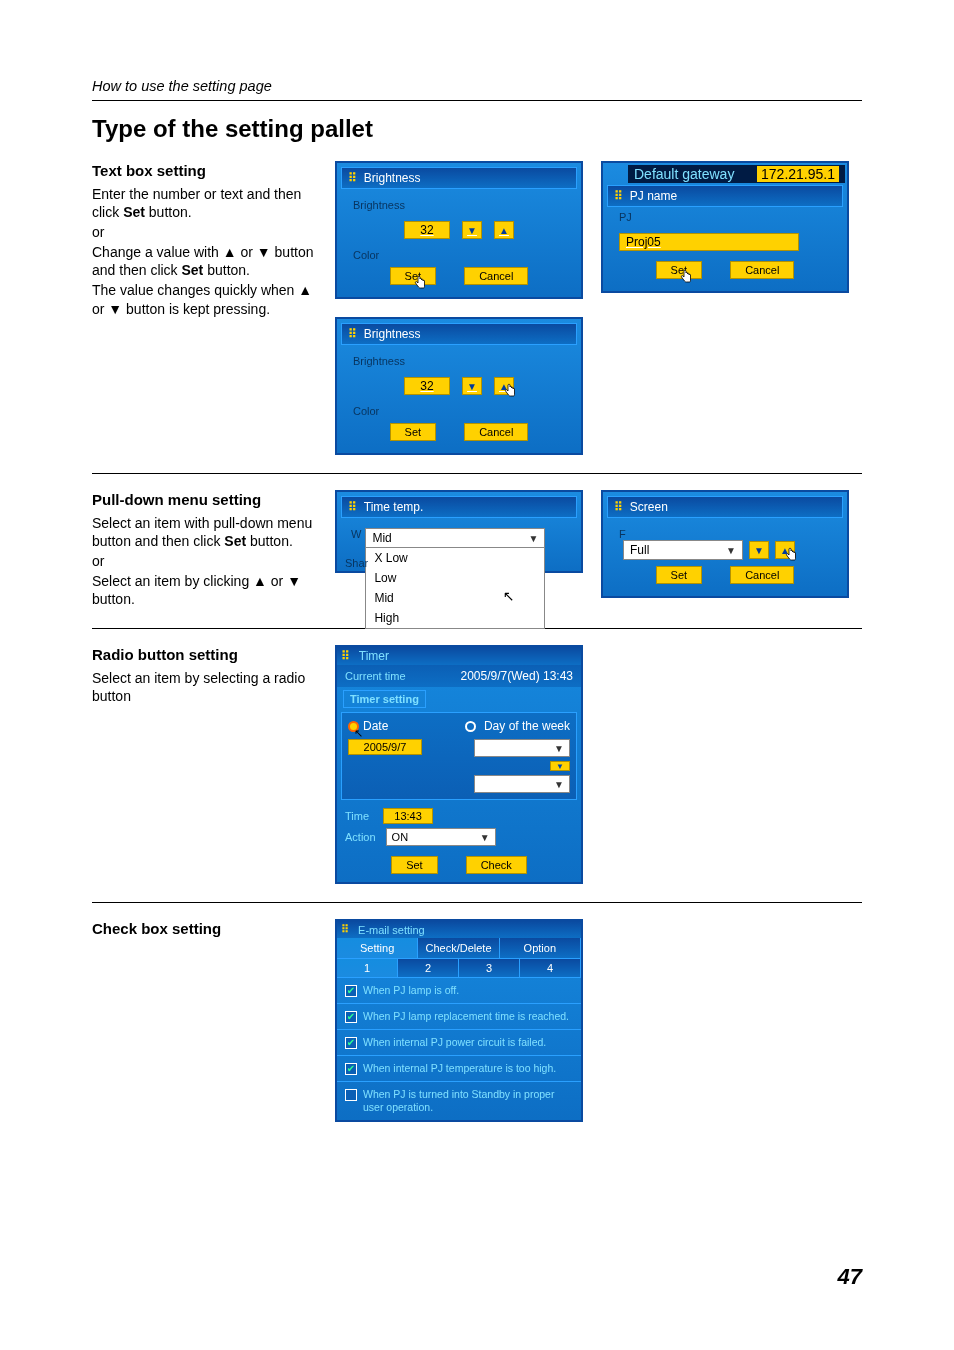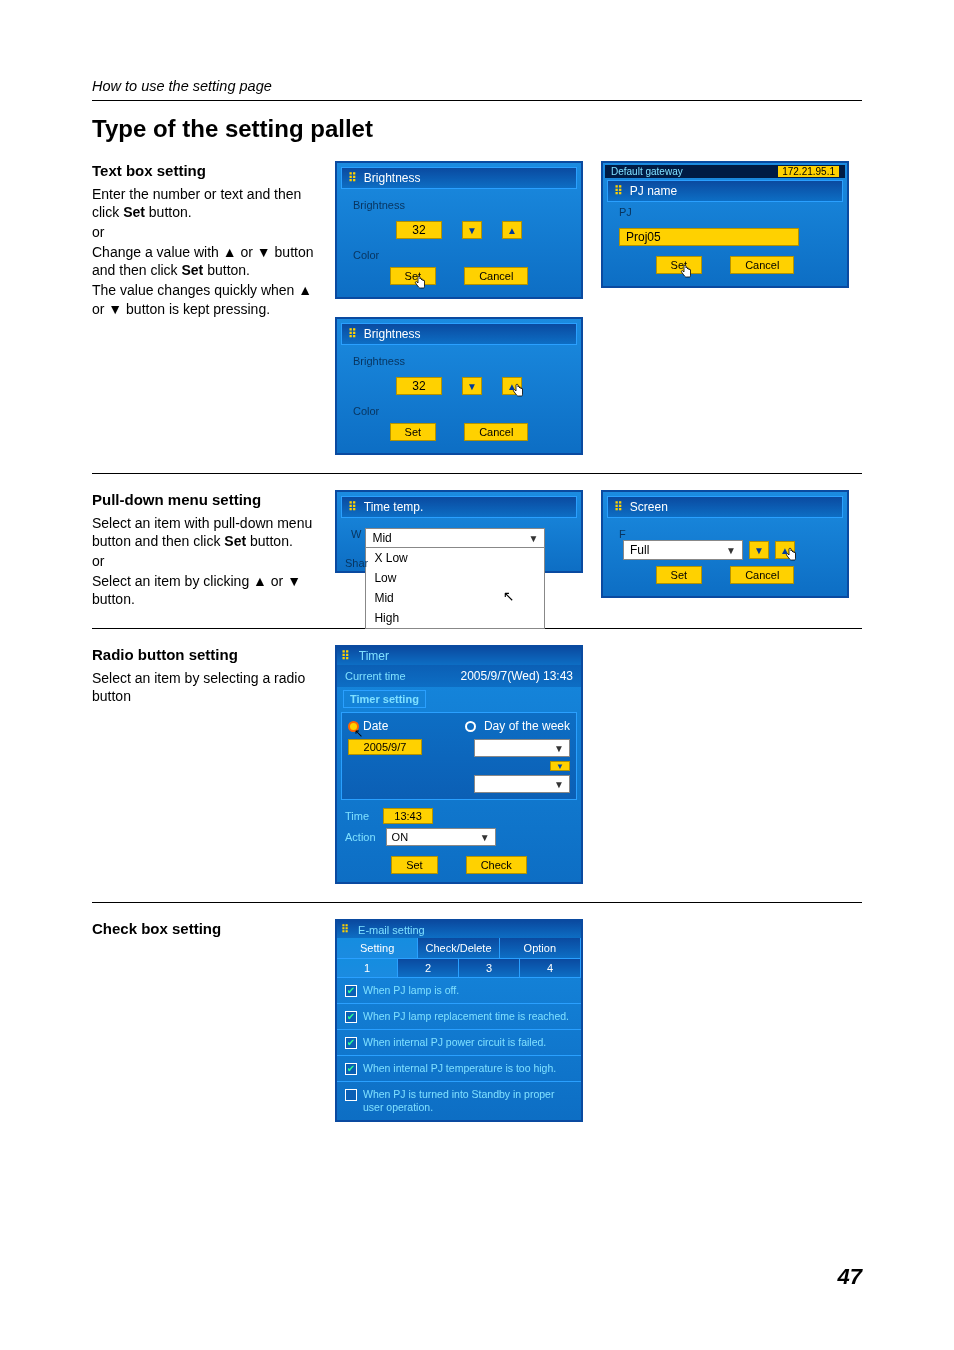--- a/index.html
+++ b/index.html
@@ -68,22 +68,23 @@
     padding:3px 6px;
     margin:2px;
   }
   .dots {
     color:#ffd100;
     letter-spacing:1px;
     font-weight:700;
   }
   .panel-body { padding: 8px 8px 10px 8px; }
   .row-in {
-    display:flex; align-items:center; gap:20px; justify-content:center;
+    display:flex; align-items:center; gap:12px; justify-content:center;
     margin: 10px 0;
+    text-decoration: underline;
   }
   .val-box {
     background:#ffd100; color:#000; border:1px solid #b39200;
     height:18px; width:46px; text-align:center; font-size:12px;
     line-height:16px;
   }
   .arrow-btn {
     width:20px; height:18px; background:#ffd100; border:1px solid #b39200;
     display:flex; align-items:center; justify-content:center; color:#003a9a;
     font-size:10px;
@@ -179,22 +180,22 @@
     font-size:22px;
   }
   .side-label {
     color:#08345f; font-size:11px; padding:0 4px;
   }
   .row-label-left {
     color:#08345f; font-size:11px; text-align:left; padding-left:6px; width:100%;
   }
   .pj-panel .panel-body { padding-top:2px;}
   .pj-top-strip {
-    background:#001b44; color:#7fe0ff; font-size:10px; padding:1px 6px;
-    display:flex; justify-content:space-between;
+    background:#001b44; color:#7fe0ff; font-size:14px; padding:1px 6px;
+    display:flex; justify-content:space-between;margin-left:23px;
   }
   .pj-top-strip .ip { background:#ffd100; color:#000; padding:0 4px;}
   .arrow-mini { width:20px; height:10px; background:#ffd100; border:1px solid #b39200; display:flex; align-items:center; justify-content:center; color:#04a; font-size:8px;}
   .svg-hand { width:16px; height:16px; }
   .arrow-cursor { font-size:14px; color:#000;}
 </style>
 </head>
 <body>
 
 <div class="page">

